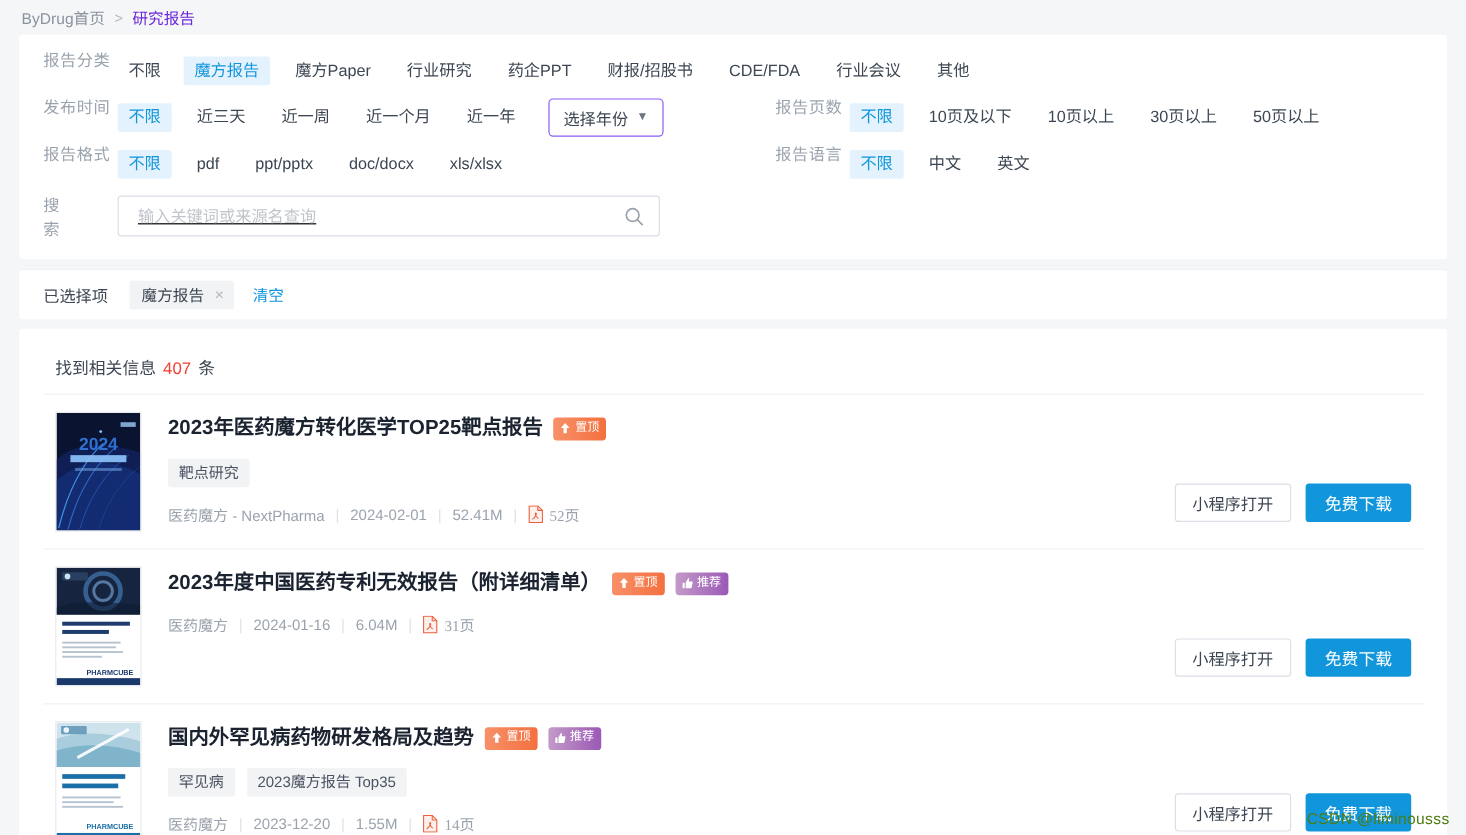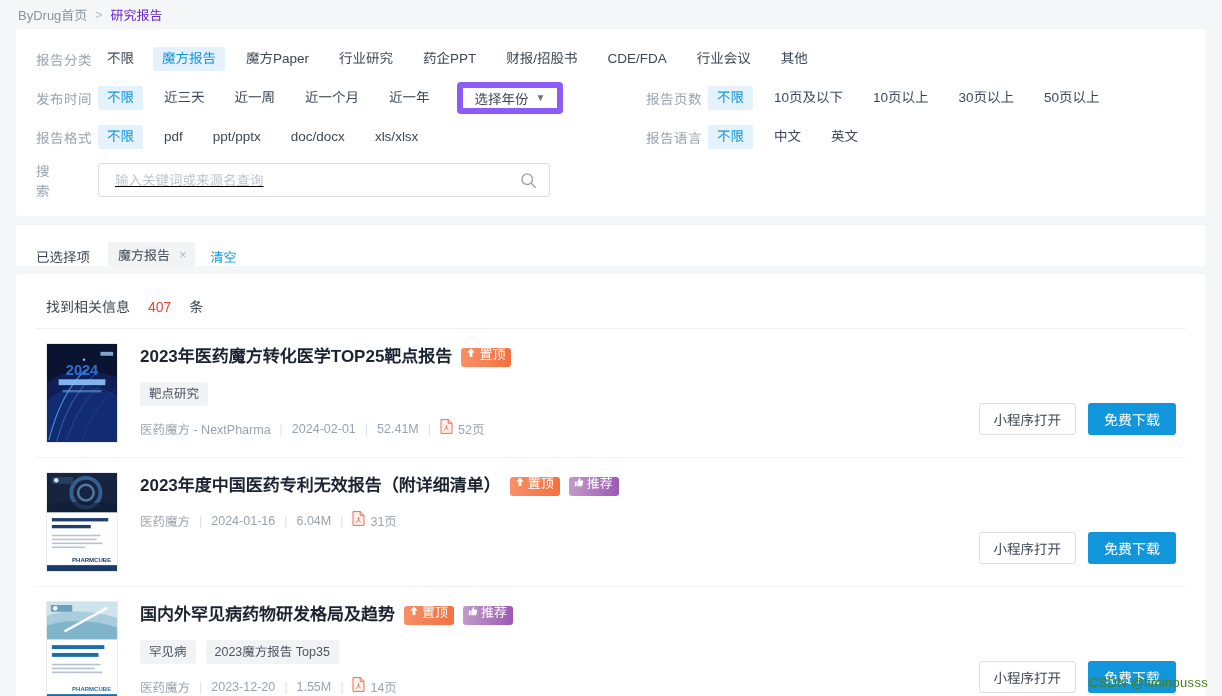--- a/index.html
+++ b/index.html
@@ -31,21 +31,21 @@
     background: #ffffff;
     border-radius: 3px;
     padding: 10px 0 4px 0;
   }
   .frow {
     display: flex;
     align-items: flex-start;
     min-height: 39px;
     padding: 0 20px;
   }
-  .fgroup { display: flex; align-items: center; min-height: 39px; }
+  .fgroup { display: flex; min-height: 39px; }
   .flabel {
     color: #9aa3ad;
     font-size: 13.5px;
     width: 62px;
     flex: 0 0 62px;
     letter-spacing: 0.5px;
   }
   .flabel.search-lab { letter-spacing: 14px; }
   .fopts { display: flex; align-items: center; flex-wrap: wrap; }
   .fopt {
@@ -56,21 +56,21 @@
     border-radius: 2px;
     cursor: pointer;
     white-space: nowrap;
     line-height: 18px;
   }
   .fopt.sel { background: #e3f2fd; color: #1296db; }
   .fopt.nolimit { margin-right: 10px; }
 
   .year-select {
     margin-left: 6px;
-    border: 6px solid #8b5cf6;
+    border: 1px solid #8b5cf6;
     border-radius: 4px;
     background: #fff;
     height: 32px;
     display: flex; align-items: center;
     padding: 0 12px;
     font-size: 13.5px;
     color: #3d4753;
     cursor: pointer;
     gap: 7px;
   }
@@ -101,21 +101,21 @@
   .mag { width: 17px; height: 17px; flex: 0 0 17px; }
   .mag circle { fill: none; stroke: #9aa3ad; stroke-width: 1.4; }
   .mag line { stroke: #9aa3ad; stroke-width: 1.4; stroke-linecap: round; }
 
   
   .selected-bar {
     margin: 8px 16px 0 16px;
     background: #fff;
     border-radius: 3px;
     height: 42px;
-    display: flex; align-items: flex-end;
+    display: flex; align-items: center;
     padding: 0 20px;
     border-top: 1px solid #f0f1f3;
   }
   .sel-label { font-size: 13.5px; color: #3d4753; margin-right: 18px; }
   .chip {
     background: #f2f3f5;
     border-radius: 2px;
     height: 24px;
     display: inline-flex; align-items: center;
     padding: 0 8px 0 10px;
@@ -130,21 +130,21 @@
     margin: 8px 16px 0 16px;
     background: #fff;
     border-radius: 3px;
     min-height: 420px;
     padding: 0 20px;
   }
   .result-count {
     font-size: 14px; color: #3d4753;
     padding: 22px 0 12px 10px;
   }
-  .count-num { color: #f04134; margin: 0 14px; }
+  .count-num { color: #f04134; margin: 0 2px; }
 
   .ritem {
     display: flex;
     padding: 14px 10px 14px 10px;
     border-top: 1px solid #f0f1f3;
     position: relative;
     align-items: flex-start;
   }
   .ritem:first-of-type { border-top: 0; }
 
@@ -161,25 +161,25 @@
   .thumb svg { display: block; width: 100%; height: 100%; }
 
   .rbody { flex: 1; min-width: 0; padding-top: 2px; }
   .rtitle-line { display: flex; align-items: center; flex-wrap: wrap; gap: 9px; }
   .rtitle {
     font-size: 17px; font-weight: bold; color: #1b2330;
     line-height: 24px; cursor: pointer;
   }
   .badge {
     height: 19px;
-    display: inline-flex; 
+    display: inline-flex; align-items: center;
     gap: 3px;
     padding: 0 6px 0 5px;
     border-radius: 3px;
-    font-size: 13px;
+    font-size: 10px;
     color: #fff;
     line-height: 1;
     white-space: nowrap;
   }
   .badge.pin { background: linear-gradient(90deg,#f79068,#f4703f); }
   .badge.rec { background: linear-gradient(90deg,#c39ac8,#9b59b6); }
   .badge svg { width: 10px; height: 10px; fill: #fff; }
 
   .tags { margin-top: 13px; display: flex; gap: 10px; flex-wrap: wrap; }
   .tag {
@@ -192,21 +192,21 @@
     cursor: pointer;
   }
 
   .meta {
     margin-top: 13px;
     display: flex; align-items: center;
     font-size: 12.5px; color: #9aa3ad;
   }
   .meta .sep { margin: 0 9px; color: #dfe2e6; }
   .pdf-ico { width: 13px; height: 15px; margin-right: 5px; }
-  .meta .pages { display: inline-flex; align-items: flex-start; }
+  .meta .pages { display: inline-flex; align-items: center; font-family: Liberation Serif, serif; }
 
   .ractions {
     position: absolute;
     right: 10px;
     bottom: 22px;
     display: flex; align-items: center; gap: 12px;
   }
   .btn-outline {
     height: 32px;
     border: 1px solid #dcdfe6;

